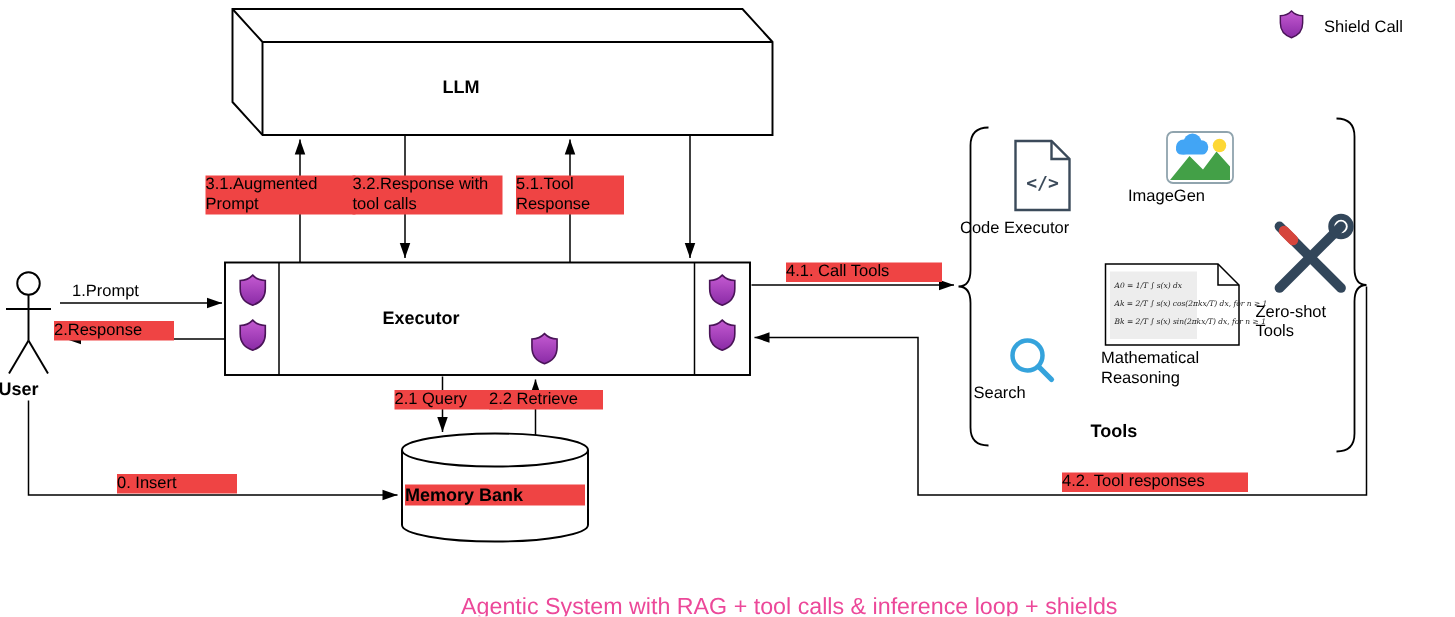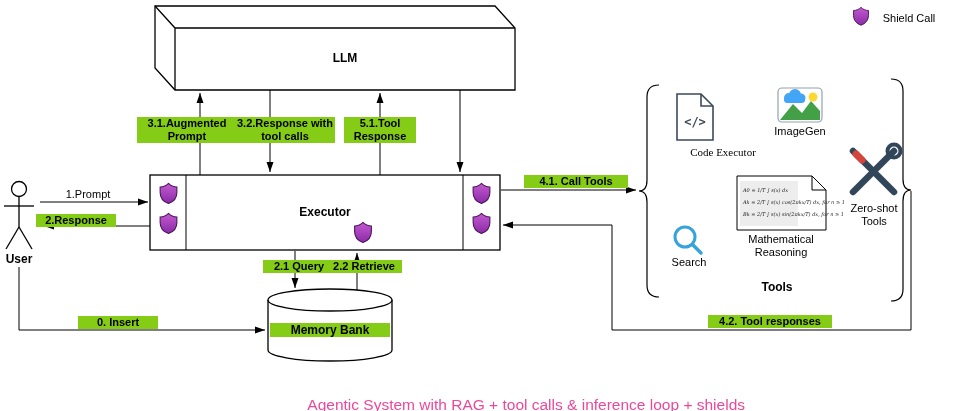--- a/index.html
+++ b/index.html
@@ -1,21 +1,21 @@
 <!DOCTYPE html>
 <html><head>
 <meta charset="utf-8">
 <style>
   html,body{margin:0;padding:0;background:#fff;}
   .stage{position:relative;width:970px;height:411px;background:#fff;
          font-family:"Liberation Sans",sans-serif;overflow:hidden;}
   svg.layer{position:absolute;left:0;top:0;}
-  .lbl{position:absolute;font-size:11px;color:#000;text-align:center;line-height:1.2;}
+  .lbl{position:absolute;font-size:11px;color:#000;text-align:left;line-height:1.2;}
   .bold{font-weight:bold;font-size:12px;}
-  .bg{background:#84cc16;font-weight:bold;}
+  .bg{background:#ef4444;}
   .title{position:absolute;font-size:15.5px;color:#ec4899;text-align:right;margin-top:20px;}
   .formula{font-size:5px;font-family:"DejaVu Serif",serif;font-style:italic;fill:#222;}
 </style>
 </head>
 <body>
 
 <div class="stage">
 
 <svg class="layer" width="970" height="411" viewBox="0 0 970 411">
   <defs>
@@ -119,21 +119,21 @@
     <line x1="856" y1="154" x2="862" y2="160" stroke="#d6453c" stroke-width="7"></line>
     <circle cx="894" cy="151" r="6.5" fill="none" stroke="#32465a" stroke-width="4"></circle>
   </g>
 </svg>
 
 <div class="lbl bold" style="left:295px;top:51px;width:100px;">LLM</div>
 <div class="lbl bold" style="left:255px;top:205px;width:140px;">Executor</div>
 <div class="lbl bold bg" style="left:270px;top:323px;width:120px;">Memory Bank</div>
 <div class="lbl bold" style="left:-1px;top:252px;width:40px;">User</div>
 <div class="lbl bold" style="left:727px;top:280px;width:100px;">Tools</div>
-<div class="lbl" style="left:664px;top:146px;width:118px;font-family:Liberation Serif, serif;">Code Executor</div>
+<div class="lbl" style="left:640px;top:146px;width:118px;">Code Executor</div>
 <div class="lbl" style="left:752px;top:125px;width:96px;">ImageGen</div>
 <div class="lbl" style="left:649px;top:256px;width:80px;">Search</div>
 <div class="lbl" style="left:734px;top:233px;width:94px;">Mathematical Reasoning</div>
 <div class="lbl" style="left:837px;top:202px;width:74px;">Zero-shot Tools</div>
 
 <div class="lbl" style="left:874px;top:12px;width:70px;text-align:center;">Shield Call</div>
 
 <div class="lbl" style="left:48px;top:188px;width:80px;">1.Prompt</div>
 <div class="lbl bg" style="left:36px;top:214px;width:80px;">2.Response</div>
 <div class="lbl bg" style="left:78px;top:316px;width:80px;">0. Insert</div>

